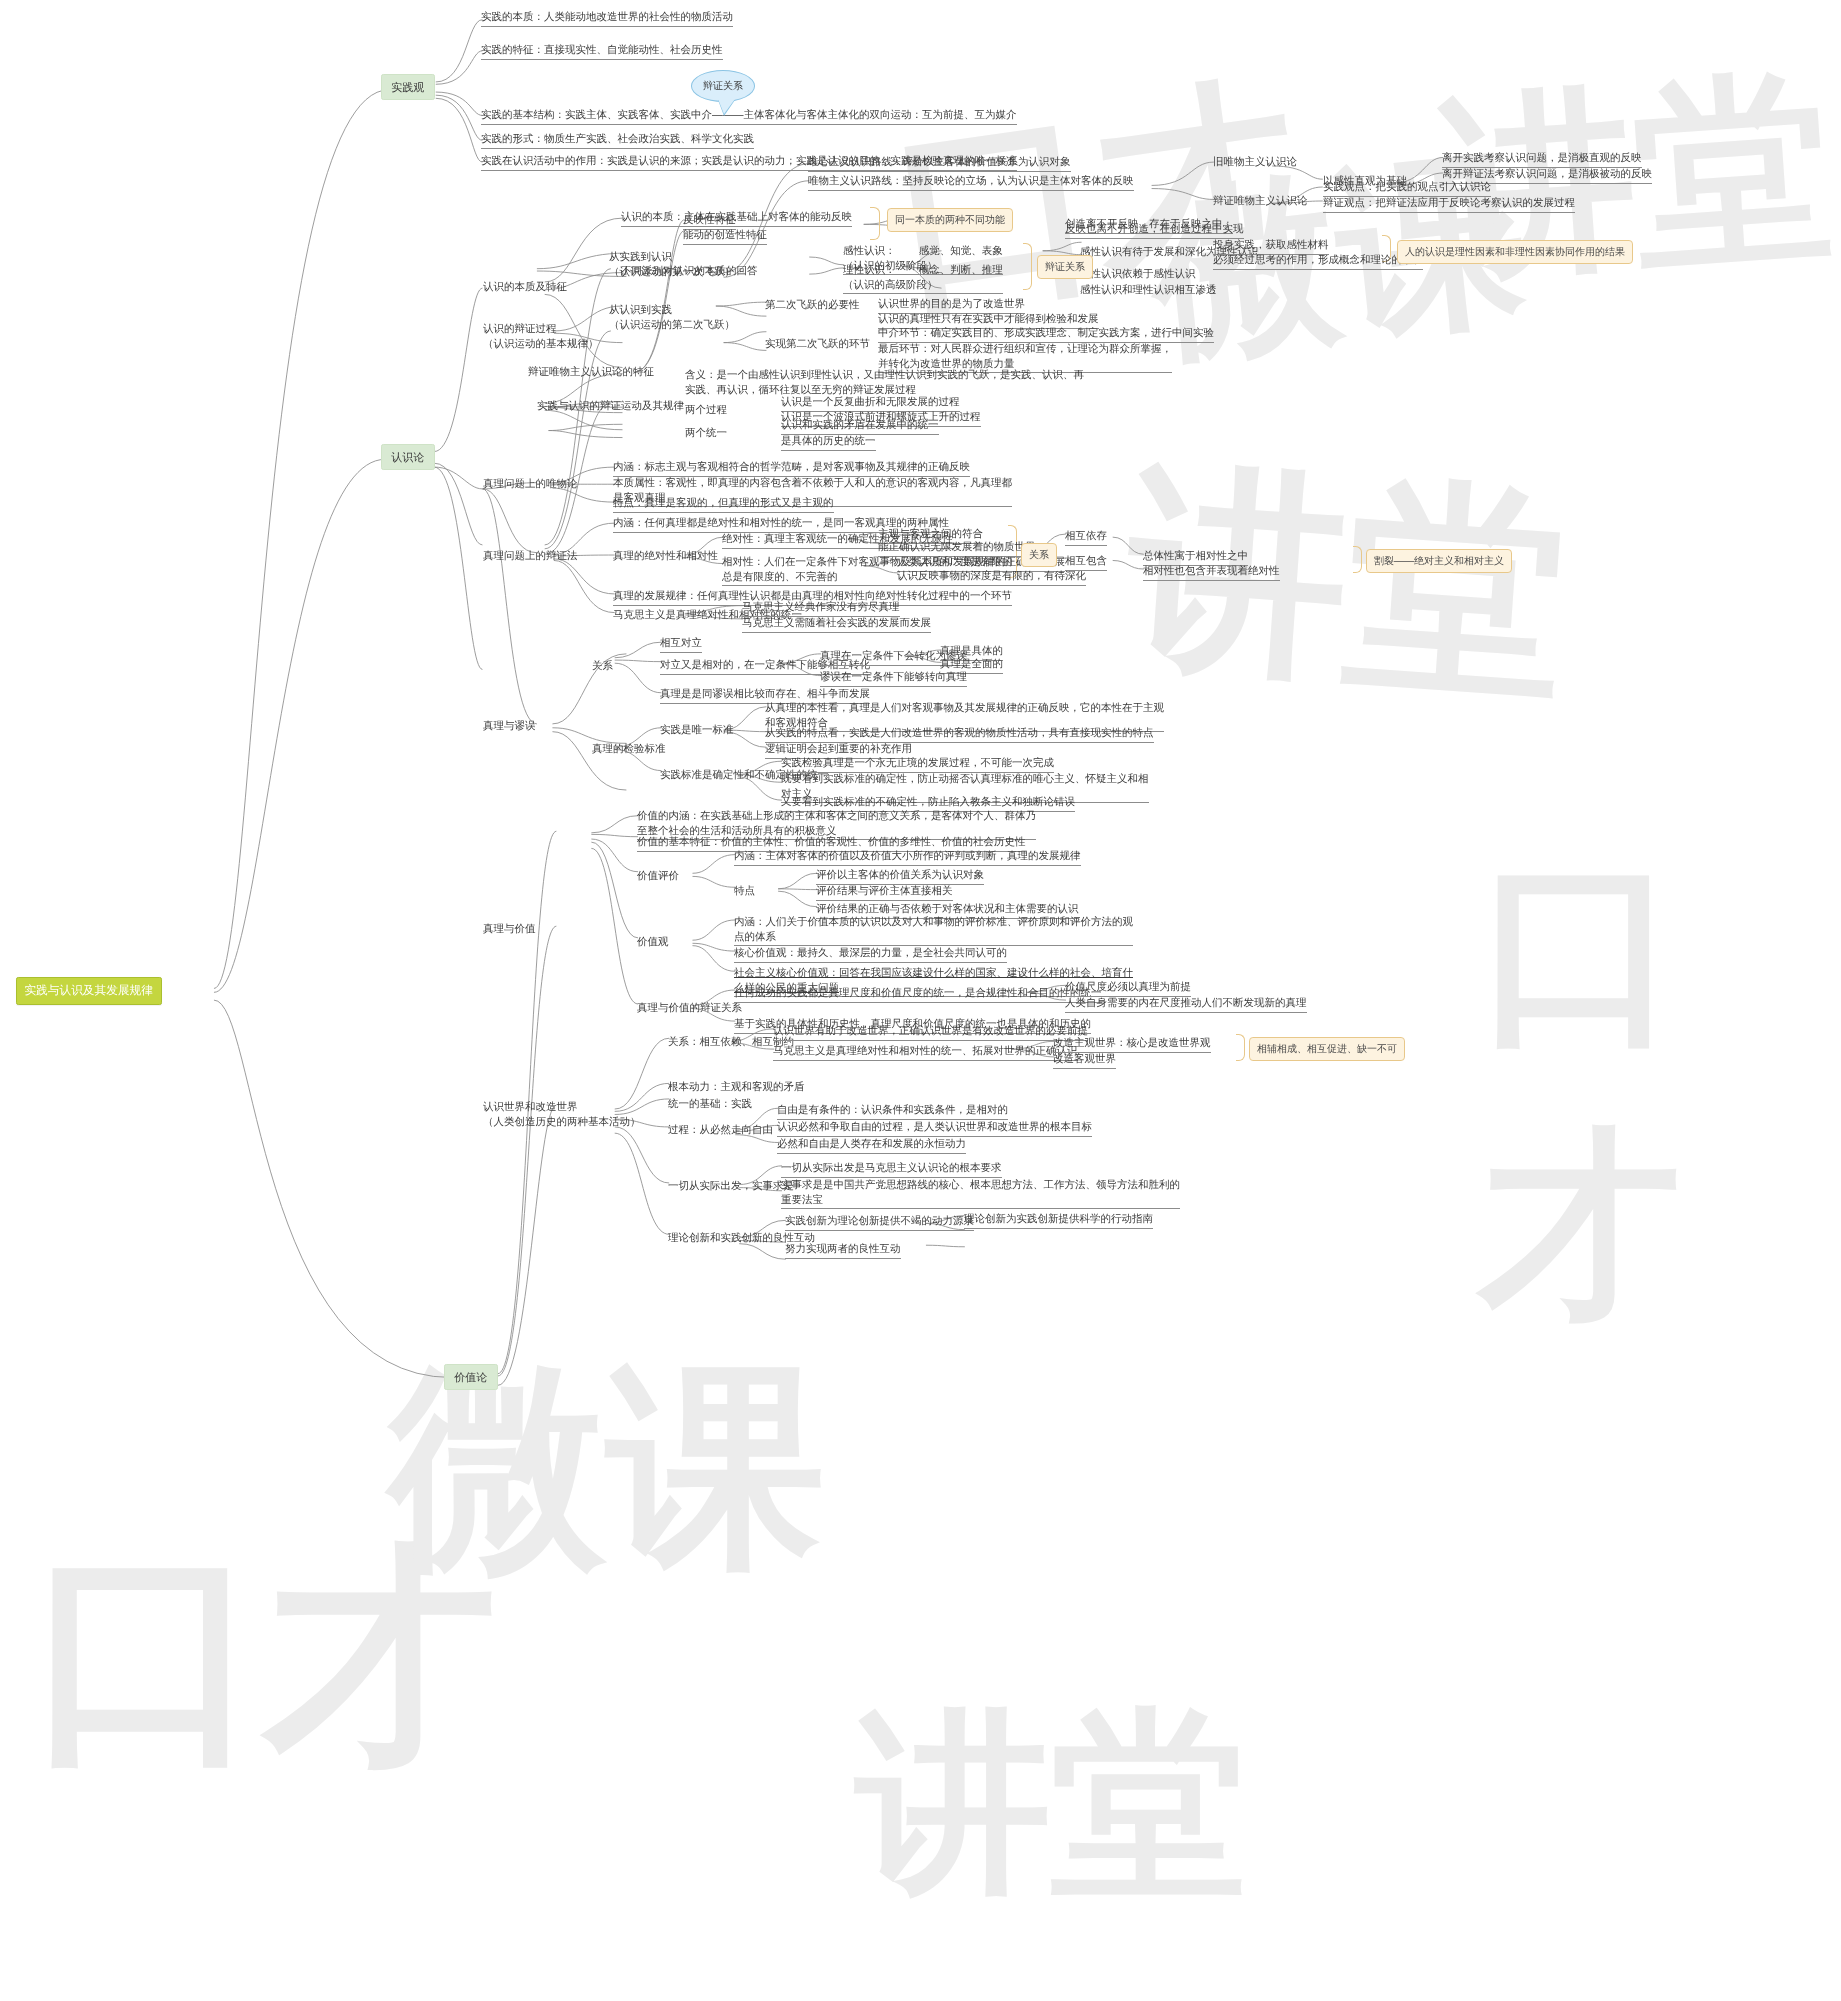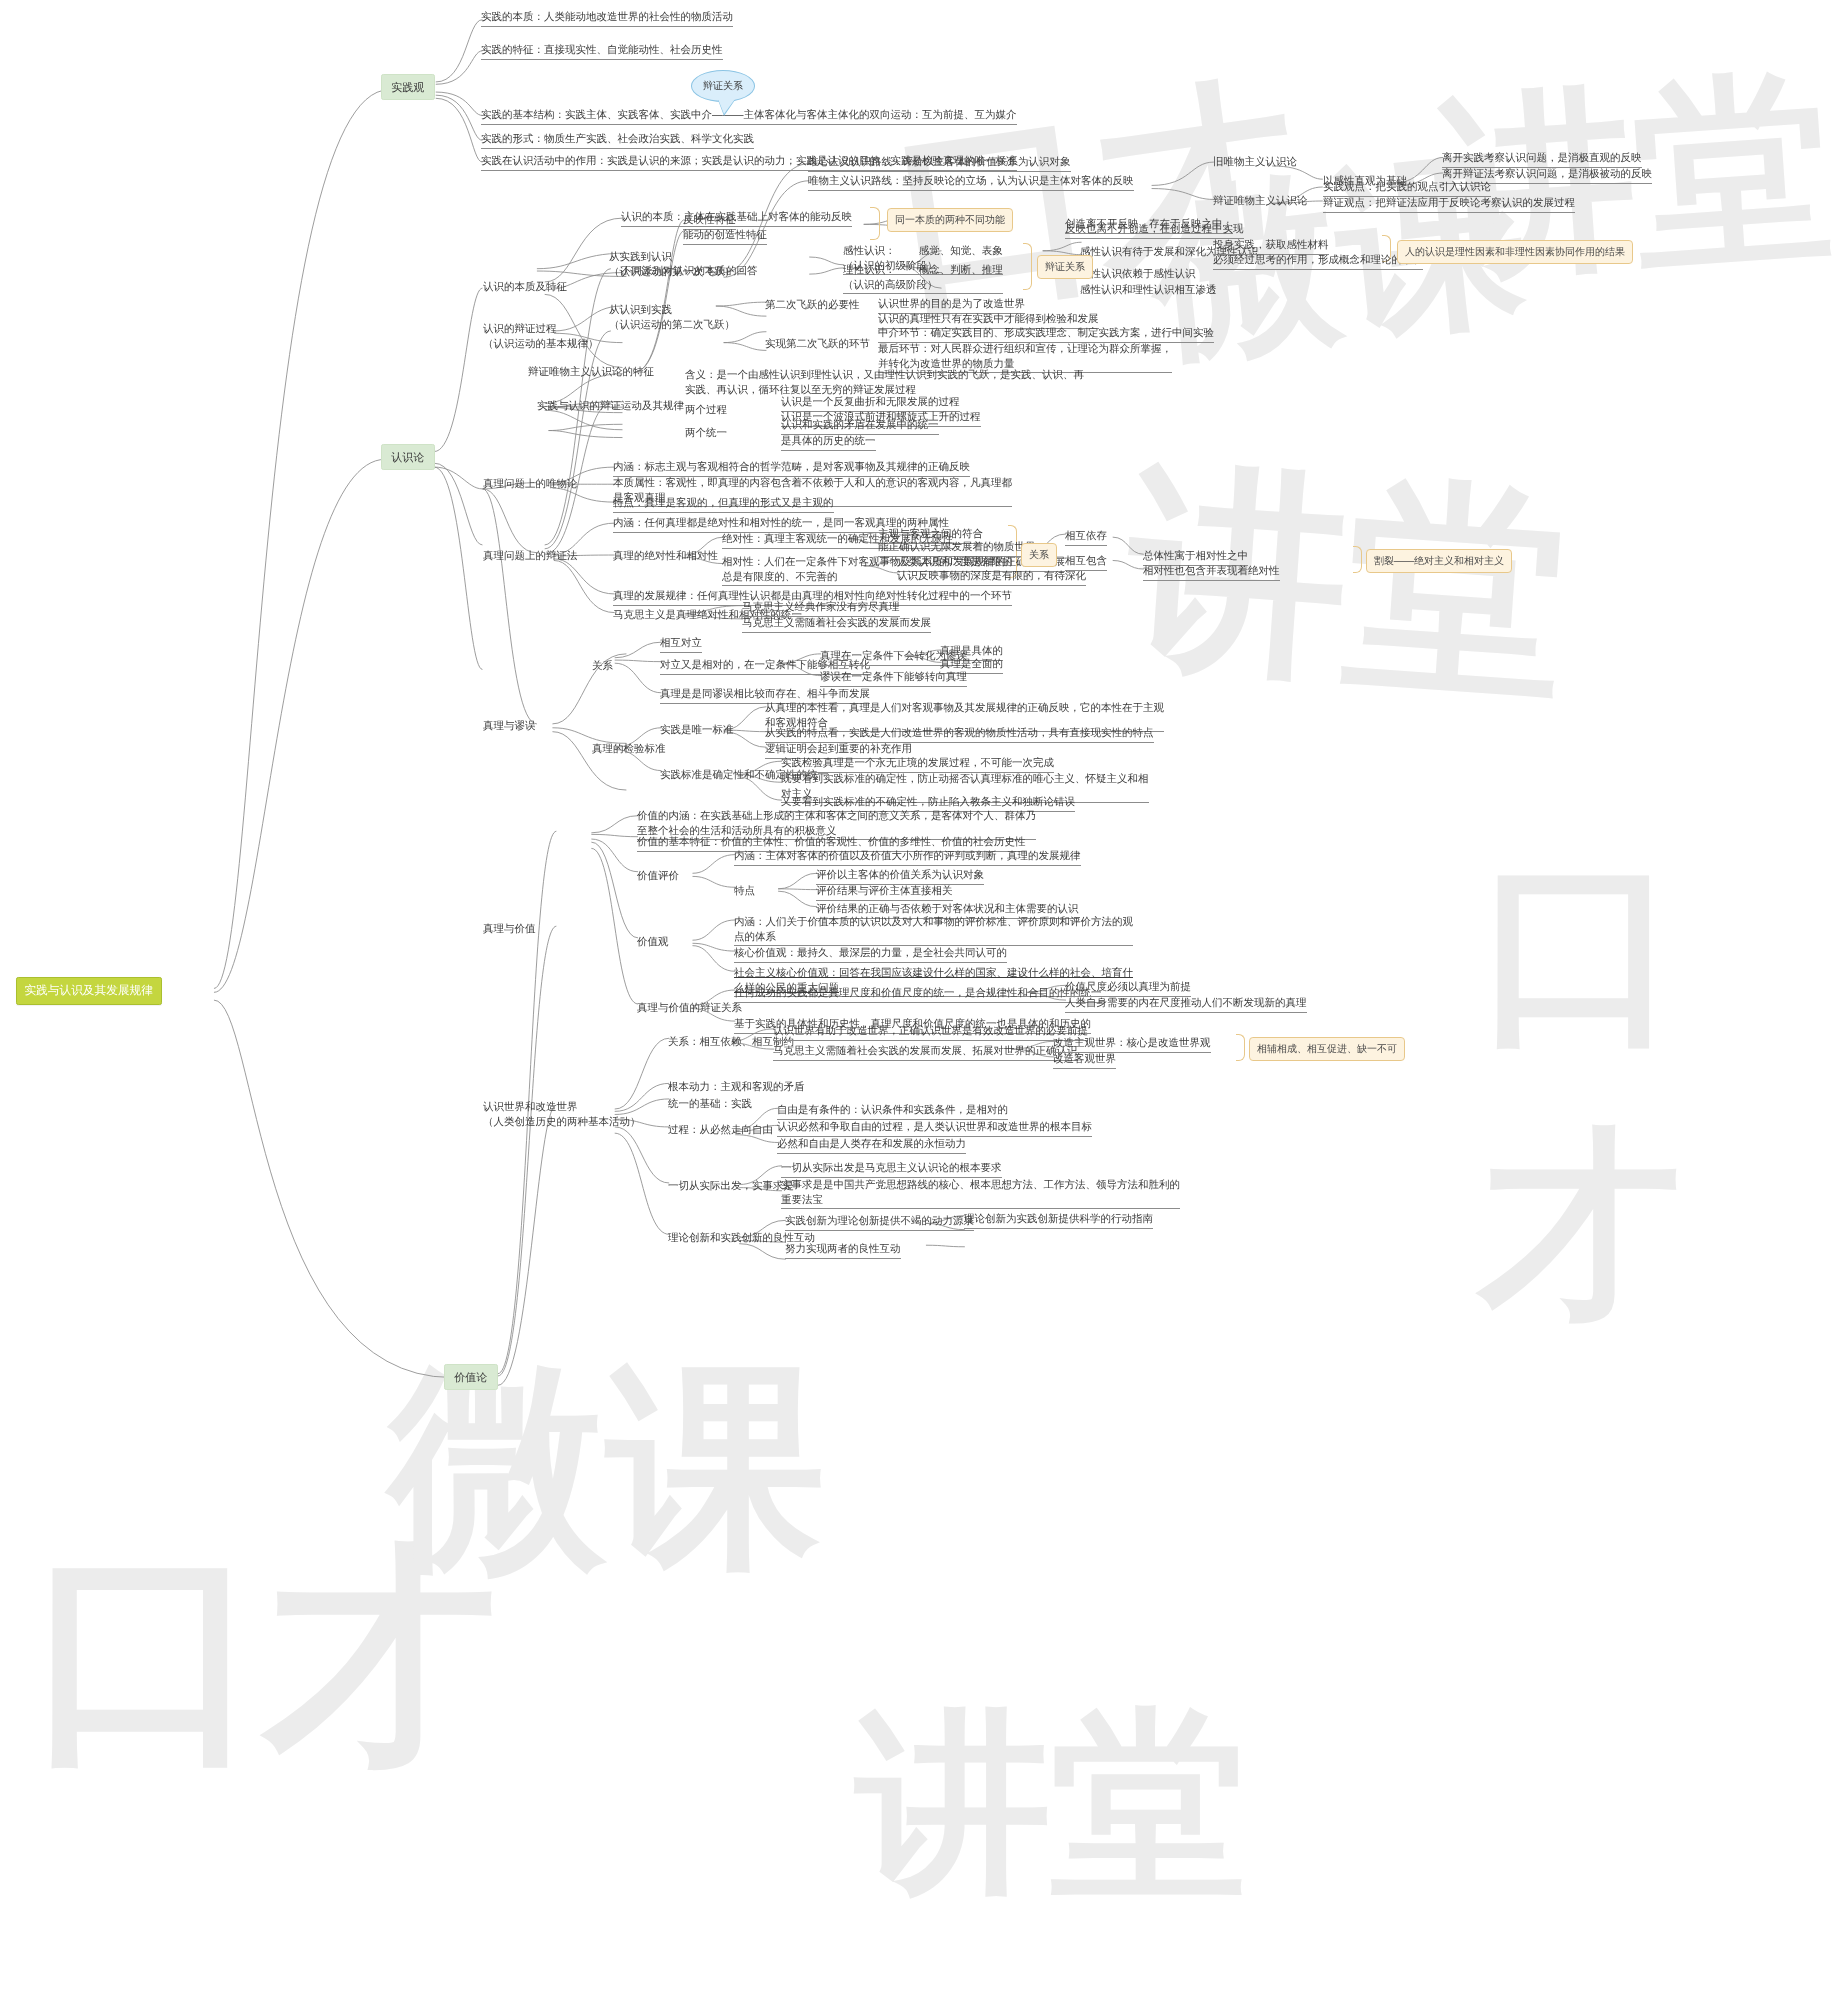--- a/index.html
+++ b/index.html
@@ -428,21 +428,21 @@
   <div class="node" style="left:637px;top:1000px;">真理与价值的辩证关系</div>
   <div class="node u" style="left:734px;top:985px;">任何成功的实践都是真理尺度和价值尺度的统一，是合规律性和合目的性的统一</div>
   <div class="node u" style="left:1065px;top:979px;">价值尺度必须以真理为前提</div>
   <div class="node u" style="left:1065px;top:995px;">人类自身需要的内在尺度推动人们不断发现新的真理</div>
   <div class="node u" style="left:734px;top:1016px;">基于实践的具体性和历史性，真理尺度和价值尺度的统一也是具体的和历史的</div>
 
   <div class="node" style="left:483px;top:1099px;">认识世界和改造世界
 （人类创造历史的两种基本活动）</div>
   <div class="node" style="left:668px;top:1034px;">关系：相互依赖、相互制约</div>
   <div class="node u" style="left:773px;top:1023px;">认识世界有助于改造世界，正确认识世界是有效改造世界的必要前提</div>
-  <div class="node u" style="left:773px;top:1043px;">马克思主义需随着社会实践的发展而发展、拓展对世界的正确认识</div>
+  <div class="node u" style="left:773px;top:1043px;">马克思主义是真理绝对性和相对性的统一、拓展对世界的正确认识</div>
   <div class="node u" style="left:1053px;top:1035px;">改造主观世界：核心是改造世界观</div>
   <div class="node u" style="left:1053px;top:1051px;">改造客观世界</div>
   <div class="brace" style="left:1236px;top:1034px;width:7.8px;height:25px;border:1.6px solid #e8c88a;border-left:none;border-radius:0 6.2px 6.2px 0;"></div>
   <div class="tag" style="left:1249px;top:1037px;">相辅相成、相互促进、缺一不可</div>
 
   <div class="node" style="left:668px;top:1079px;">根本动力：主观和客观的矛盾</div>
   <div class="node" style="left:668px;top:1096px;">统一的基础：实践</div>
 
   <div class="node" style="left:668px;top:1122px;">过程：从必然走向自由</div>
   <div class="node u" style="left:777px;top:1102px;">自由是有条件的：认识条件和实践条件，是相对的</div>

